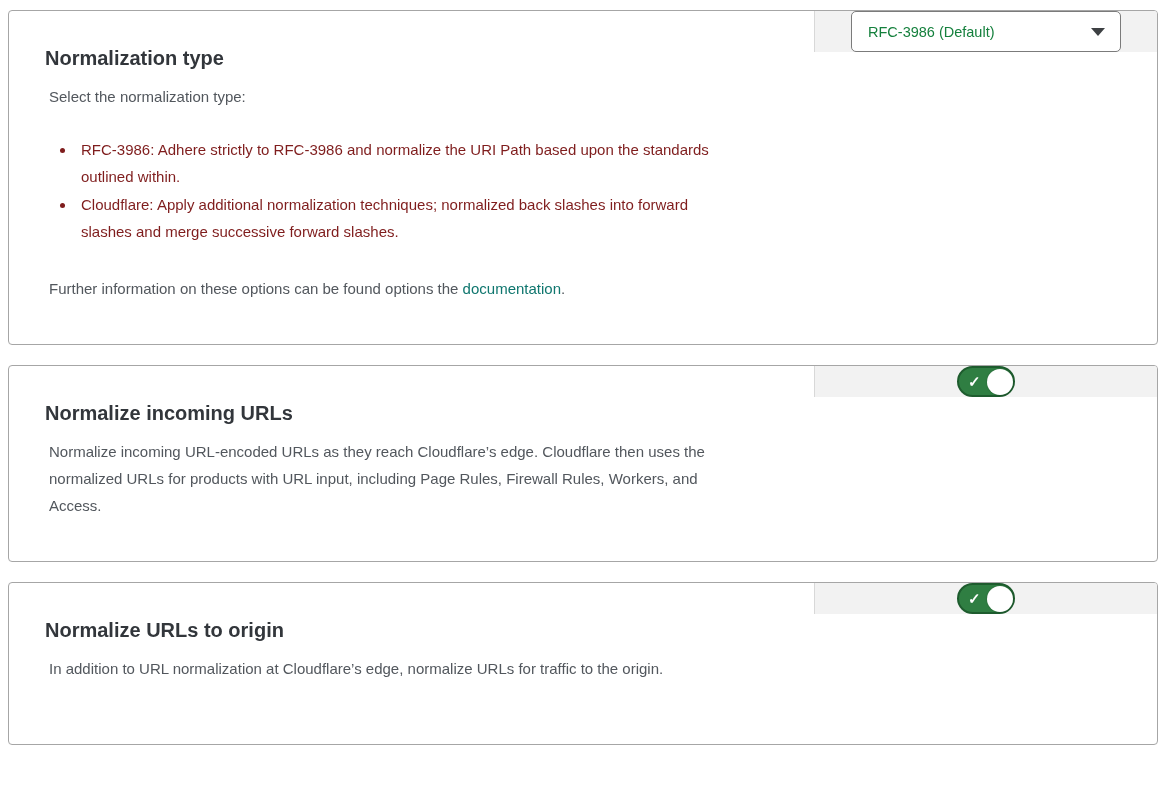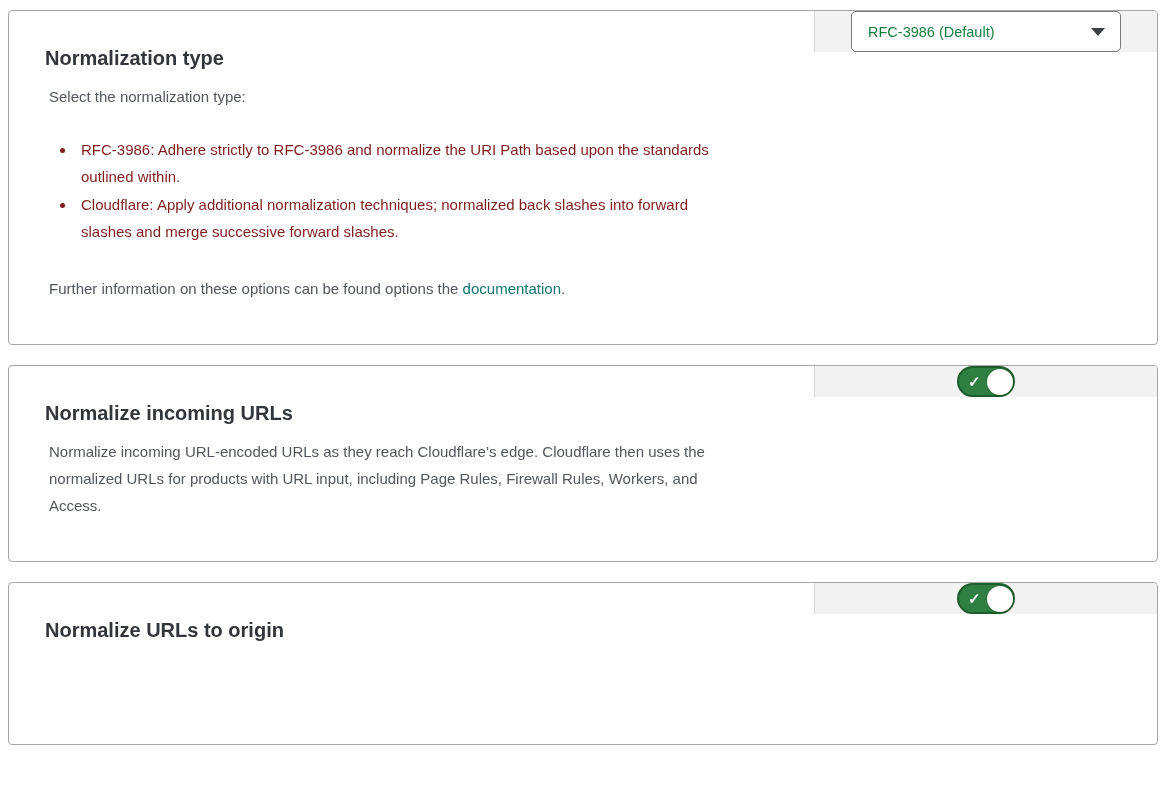--- a/index.html
+++ b/index.html
@@ -173,20 +173,21 @@
       <div class="toggle">
         <span class="toggle-check">✓</span>
         <span class="toggle-knob"></span>
       </div>
     </div>
   </section>
 
   <section class="card card-3">
     <div class="card-content">
       <h2 class="card-heading">Normalize URLs to origin</h2>
+      <p class="card-text desc">In addition to URL normalization at Cloudflare’s edge, normalize URLs for traffic to the origin.</p>
     </div>
     <div class="card-side">
       <div class="toggle">
         <span class="toggle-check">✓</span>
         <span class="toggle-knob"></span>
       </div>
     </div>
   </section>
 
 </div>

